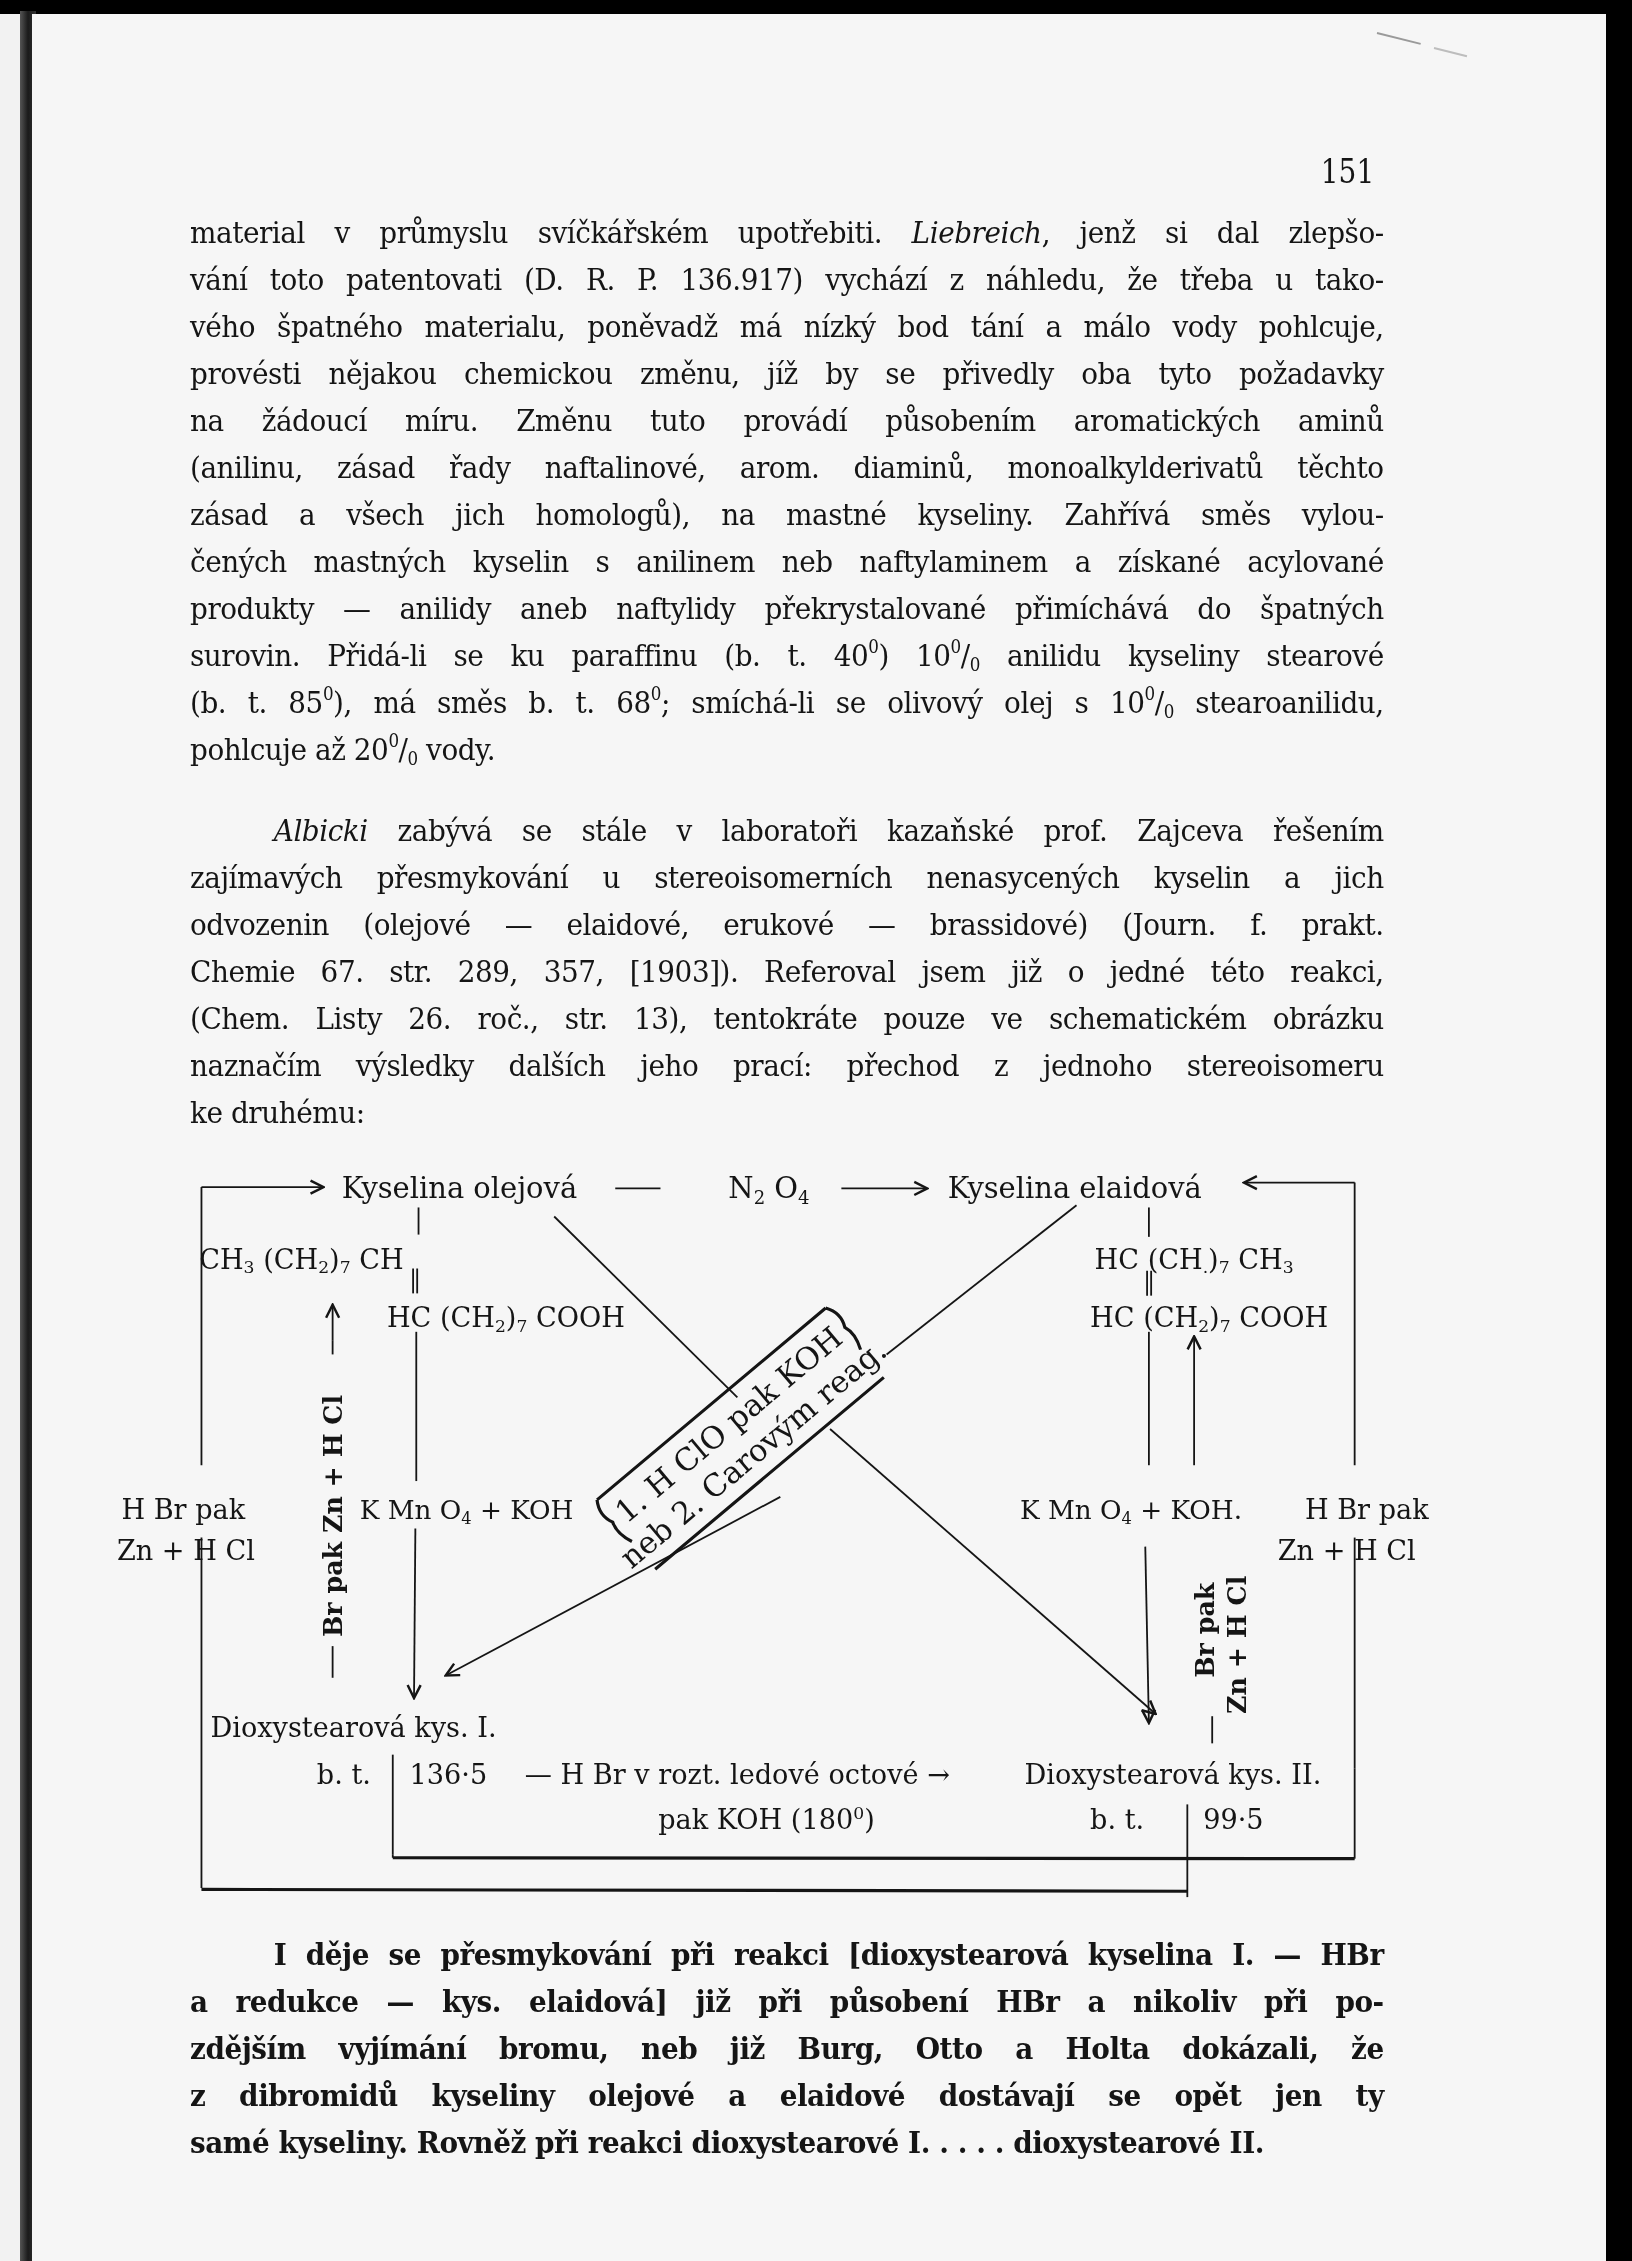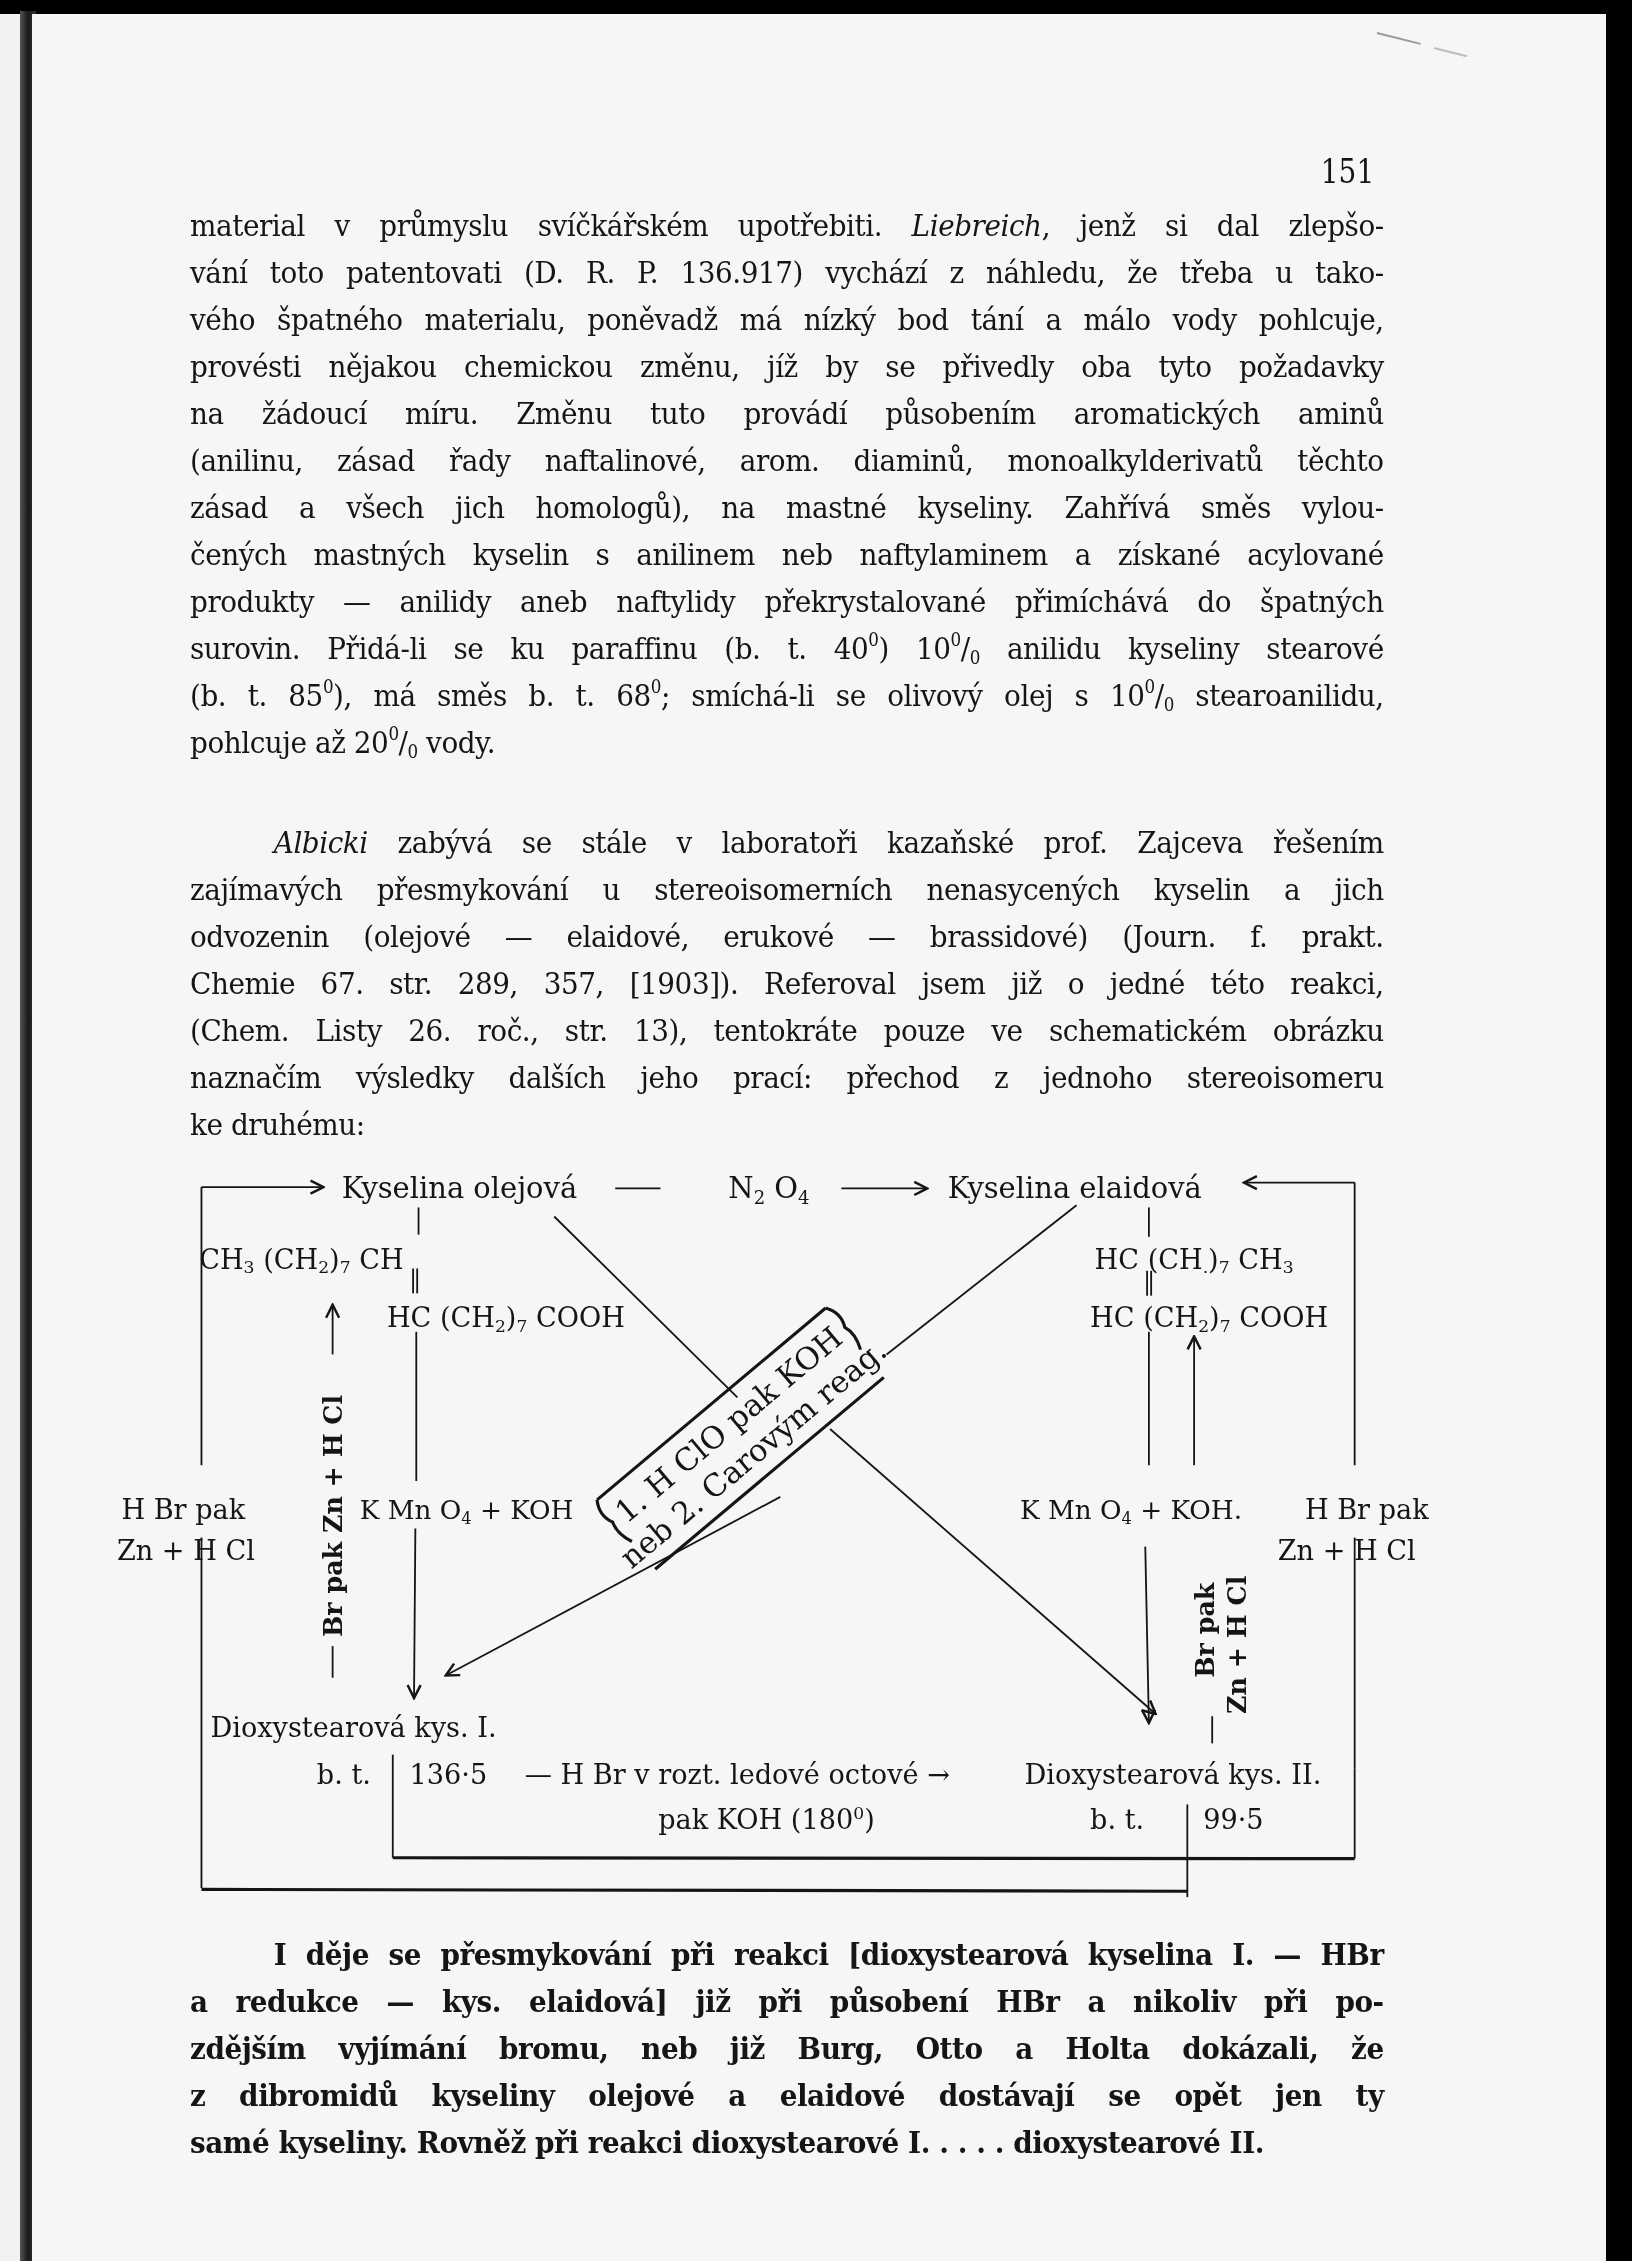--- a/index.html
+++ b/index.html
@@ -44,35 +44,35 @@
 <body>
 
 <div class="gutter"></div>
 <div class="gutter-shadow"></div>
 <div class="page"></div>
 <div class="scratch" style="left:1377px;top:32px;width:45px;transform:rotate(14deg);"></div>
 <div class="scratch" style="left:1434px;top:47px;width:34px;transform:rotate(14deg);background:#bdbdbd;"></div>
 
 <div class="page-number">151</div>
 
-<div class="text-block" id="para1" style="top:202px;">
+<div class="text-block" id="para1" style="top:209px;">
     <span class="line"><span>material v průmyslu svíčkářském upotřebiti. </span><i class="name">Liebreich</i><span>, jenž si dal zlepšo-</span></span>
     <span class="line"><span>vání toto patentovati (D. R. P. 136.917) vychází z náhledu, že třeba u tako-</span></span>
     <span class="line"><span>vého špatného materialu, poněvadž má nízký bod tání a málo vody pohlcuje,</span></span>
     <span class="line"><span>provésti nějakou chemickou změnu, jíž by se přivedly oba tyto požadavky</span></span>
     <span class="line"><span>na žádoucí míru. Změnu tuto provádí působením aromatických aminů</span></span>
     <span class="line"><span>(anilinu, zásad řady naftalinové, arom. diaminů, monoalkylderivatů těchto</span></span>
     <span class="line"><span>zásad a všech jich homologů), na mastné kyseliny. Zahřívá směs vylou-</span></span>
     <span class="line"><span>čených mastných kyselin s anilinem neb naftylaminem a získané acylované</span></span>
     <span class="line"><span>produkty — anilidy aneb naftylidy překrystalované přimíchává do špatných</span></span>
     <span class="line"><span>surovin. Přidá-li se ku paraffinu (b. t. 40</span><sup>0</sup><span>) 10</span><sup>0</sup><span>/</span><sub>0</sub><span> anilidu kyseliny stearové</span></span>
     <span class="line"><span>(b. t. 85</span><sup>0</sup><span>), má směs b. t. 68</span><sup>0</sup><span>; smíchá-li se olivový olej s 10</span><sup>0</sup><span>/</span><sub>0</sub><span> stearoanilidu,</span></span>
     <span class="line last"><span>pohlcuje až 20</span><sup>0</sup><span>/</span><sub>0</sub><span> vody.</span></span>
   </div>
-<div class="text-block" id="para2" style="top:807px;margin-top:12px;">
+<div class="text-block" id="para2" style="top:807px;">
     <span class="line indent"><i class="name">Albicki</i><span> zabývá se stále v laboratoři kazaňské prof. Zajceva řešením</span></span>
     <span class="line"><span>zajímavých přesmykování u stereoisomerních nenasycených kyselin a jich</span></span>
     <span class="line"><span>odvozenin (olejové — elaidové, erukové — brassidové) (Journ. f. prakt.</span></span>
     <span class="line"><span>Chemie 67. str. 289, 357, [1903]). Referoval jsem již o jedné této reakci,</span></span>
     <span class="line"><span>(Chem. Listy 26. roč., str. 13), tentokráte pouze ve schematickém obrázku</span></span>
     <span class="line"><span>naznačím výsledky dalších jeho prací: přechod z jednoho stereoisomeru</span></span>
     <span class="line last"><span>ke druhému:</span></span>
   </div>
 <div class="text-block" id="para3" style="top:1931px;font-weight:bold;">
     <span class="line indent"><span>I děje se přesmykování při reakci [dioxystearová kyselina I. — HBr</span></span>

